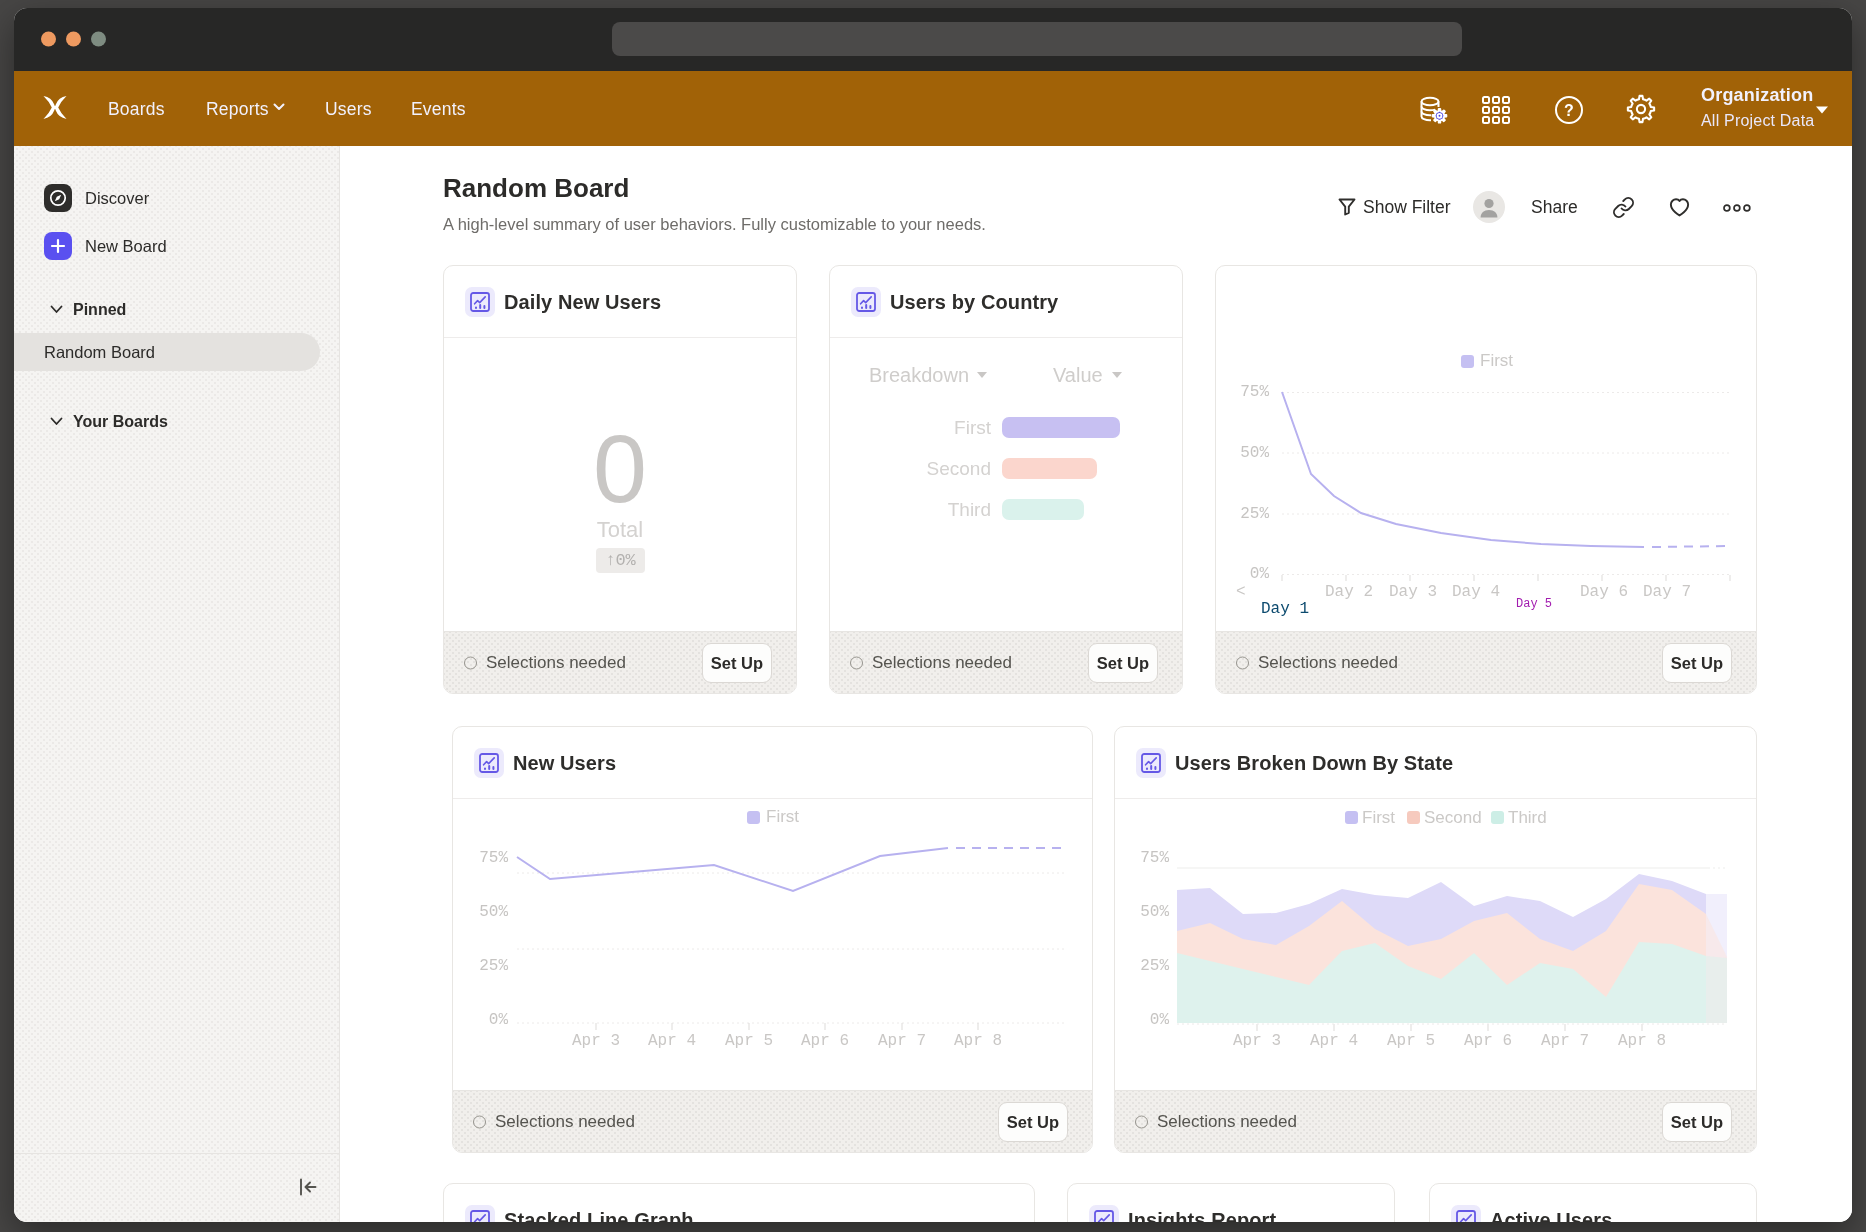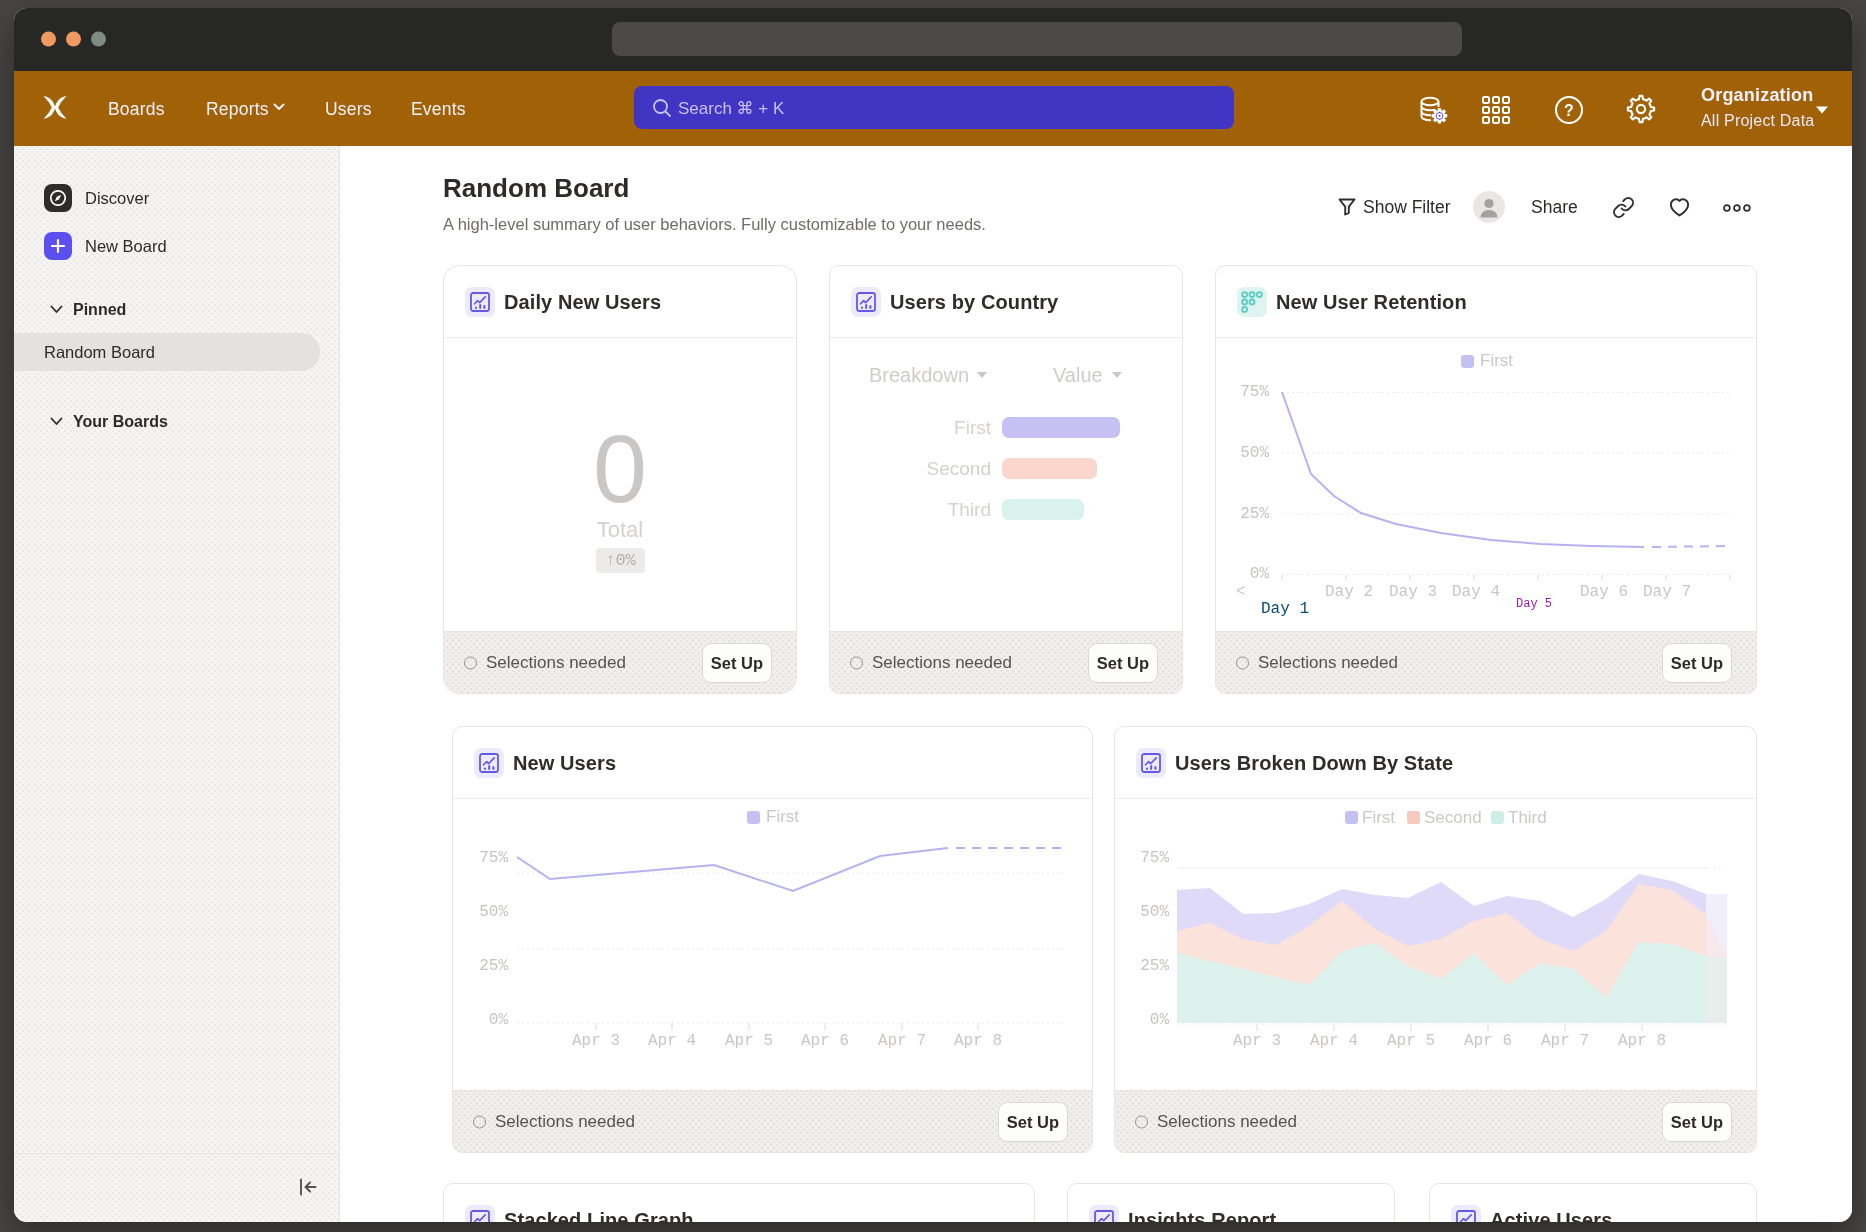--- a/index.html
+++ b/index.html
@@ -66,27 +66,20 @@
       <path d="M0.5 0 Q8.6 1.6 11.1 8.2 L12 10.4 L12.9 8.2 Q15.4 1.6 23.5 0 Q18 5.3 15.2 11.5 Q18 17.7 23.5 23 Q15.4 21.4 12.9 14.8 L12 12.6 L11.1 14.8 Q8.6 21.4 0.5 23 Q6 17.7 8.8 11.5 Q6 5.3 0.5 0 Z" fill="#ffffff"></path>
       <rect x="10.4" y="10" width="3.2" height="3" fill="#ffffff"></rect>
     </svg>
     <div class="navitem" style="left:94px;">Boards</div>
     <div class="navitem" style="left:192px;">Reports</div>
     <svg style="left:259px;top:32px;" width="12" height="8" viewBox="0 0 12 8">
         <path d="M1.5 1.5 L6 6 L10.5 1.5" stroke="#f2f1fd" stroke-width="2" fill="none" stroke-linecap="round" stroke-linejoin="round"></path>
       </svg>
     <div class="navitem" style="left:311px;">Users</div>
     <div class="navitem" style="left:397px;">Events</div>
-    <div id="searchbox">
-      <svg style="left:18px;top:11.5px;" width="20" height="20" viewBox="0 0 20 20">
-          <circle cx="8.5" cy="8.5" r="6.5" stroke="#c6c2f1" stroke-width="1.8" fill="none"></circle>
-          <path d="M13.5 13.5 L18 18" stroke="#c6c2f1" stroke-width="1.8" stroke-linecap="round"></path>
-        </svg>
-      <div class="ph">Search ⌘ + K</div>
-    </div>
 
     <svg style="left:1402px;top:22px;" width="34" height="34" viewBox="0 0 34 34" fill="none" stroke="#ffffff" stroke-width="2">
       <ellipse cx="14" cy="8.5" rx="8.5" ry="3.8"></ellipse>
       <path d="M5.5 8.5 V23.5 C5.5 25.6 9.3 27.3 14 27.3 L15 27.3"></path>
       <path d="M22.5 8.5 V14"></path>
       <path d="M5.5 13.5 C5.5 15.6 9.3 17.3 14 17.3 C16 17.3 17.8 17 19.2 16.6"></path>
       <path d="M5.5 18.5 C5.5 20.6 9.3 22.3 14 22.3 L15.2 22.3"></path>
       <g>
         <path d="M28.00 21.87 L30.36 22.04 L30.36 23.56 L28.00 23.73 L27.75 24.56 L27.34 25.33 L28.88 27.11 L27.81 28.18 L26.03 26.64 L25.26 27.05 L24.43 27.30 L24.26 29.66 L22.74 29.66 L22.57 27.30 L21.74 27.05 L20.97 26.64 L19.19 28.18 L18.12 27.11 L19.66 25.33 L19.25 24.56 L19.00 23.73 L16.64 23.56 L16.64 22.04 L19.00 21.87 L19.25 21.04 L19.66 20.27 L18.12 18.49 L19.19 17.42 L20.97 18.96 L21.74 18.55 L22.57 18.30 L22.74 15.94 L24.26 15.94 L24.43 18.30 L25.26 18.55 L26.03 18.96 L27.81 17.42 L28.88 18.49 L27.34 20.27 L27.75 21.04 Z" stroke-width="1.9" stroke-linejoin="round" fill="#4a42e1"></path>
         <circle cx="23.5" cy="22.8" r="1.9" stroke-width="1.9"></circle>
@@ -171,21 +164,21 @@
       </svg>
     <svg style="left:1327px;top:50px;" width="23" height="23" viewBox="0 0 24 24" fill="none" stroke="#2f2e2c" stroke-width="2" stroke-linejoin="round">
         <path d="M12 20.3 C12 20.3 3 15.3 3 8.9 C3 5.7 5.6 3.4 8.4 3.4 C10 3.4 11.3 4.2 12 5.3 C12.7 4.2 14 3.4 15.6 3.4 C18.4 3.4 21 5.7 21 8.9 C21 15.3 12 20.3 12 20.3 Z"></path>
       </svg>
     <svg style="left:1382px;top:58px;" width="28" height="8" viewBox="0 0 28 8" fill="none" stroke="#2f2e2c" stroke-width="1.7">
         <circle cx="3.9" cy="4" r="2.9"></circle>
         <circle cx="13.9" cy="4" r="2.9"></circle>
         <circle cx="23.9" cy="4" r="2.9"></circle>
       </svg>
 
-    <div class="card" style="left:102px;top:119px;width:354px;height:429px;border-radius:16px;">
+    <div class="card" style="left:102px;top:119px;width:354px;height:429px;">
       <div class="chead">
         <div class="cicon">
           <svg style="left:5px;top:5px;" width="20" height="20" viewBox="0 0 20 20" fill="none" stroke="#6558e6" stroke-width="1.6">
             <rect x="1" y="1" width="18" height="18" rx="2.2" stroke-width="1.8"></rect>
             <path d="M4.6 11.8 L7.6 8.6 L9.7 10.6 L15.2 4.9" stroke-linecap="round" stroke-linejoin="round"></path>
             <path d="M6 15.9 L6 15.5 M10.2 15.9 L10.2 13 M14.4 15.9 L14.4 14.1" stroke-linecap="round" stroke-width="2"></path>
           </svg>
         </div>
         <div class="ctitle">Daily New Users</div>
       </div>
@@ -225,33 +218,20 @@
       <div class="abs" style="left:0;top:233px;width:161px;text-align:right;font-size:19px;color:#d4d2d0;line-height:21px;">Third</div>
       <div class="abs" style="left:172px;top:233px;width:82px;height:21px;border-radius:7px;background:#daf2ec;"></div>
       <div class="cfoot">
         <div class="selcirc"></div>
         <div class="selneed">Selections needed</div>
         <div class="setup">Set Up</div>
       </div>
     </div>
 
     <div class="card" style="left:874px;top:119px;width:542px;height:429px;">
-      <div class="chead">
-        <div class="cicon" style="background:#dff4f0;">
-          <svg style="left:0;top:0;" width="30" height="30" viewBox="0 0 30 30" fill="none" stroke="#58cdc1" stroke-width="1.8">
-            <circle cx="7.6" cy="7.6" r="2.5"></circle>
-              <circle cx="15" cy="7.6" r="2.5"></circle>
-              <circle cx="22.4" cy="7.6" r="2.5"></circle>
-            <circle cx="7.6" cy="15" r="2.5"></circle>
-              <circle cx="15" cy="15" r="2.5"></circle>
-            <circle cx="7.6" cy="22.4" r="2.5"></circle>
-          </svg>
-        </div>
-        <div class="ctitle">New User Retention</div>
-      </div>
       <div class="abs" style="left:245px;top:89px;width:13px;height:13px;border-radius:3px;background:#c5c0f2;"></div>
       <div class="abs" style="left:264px;top:95px;transform:translateY(-50%);font-size:17px;color:#cbc9c7;">First</div>
       <div class="abs mono" style="left:0px;top:126px;width:53px;text-align:right;transform:translateY(-50%);font-size:16px;color:#c6c4c2;">75%</div>
       <div class="abs mono" style="left:0px;top:187px;width:53px;text-align:right;transform:translateY(-50%);font-size:16px;color:#c6c4c2;">50%</div>
       <div class="abs mono" style="left:0px;top:248px;width:53px;text-align:right;transform:translateY(-50%);font-size:16px;color:#c6c4c2;">25%</div>
       <div class="abs mono" style="left:0px;top:308px;width:53px;text-align:right;transform:translateY(-50%);font-size:16px;color:#c6c4c2;">0%</div>
       <svg style="left:0;top:0;" width="542" height="429" viewBox="0 0 542 429">
         <g stroke="#eceae9" stroke-width="1" stroke-dasharray="2 3">
           <path d="M66 126.5 H514"></path>
             <path d="M66 187 H514"></path>

